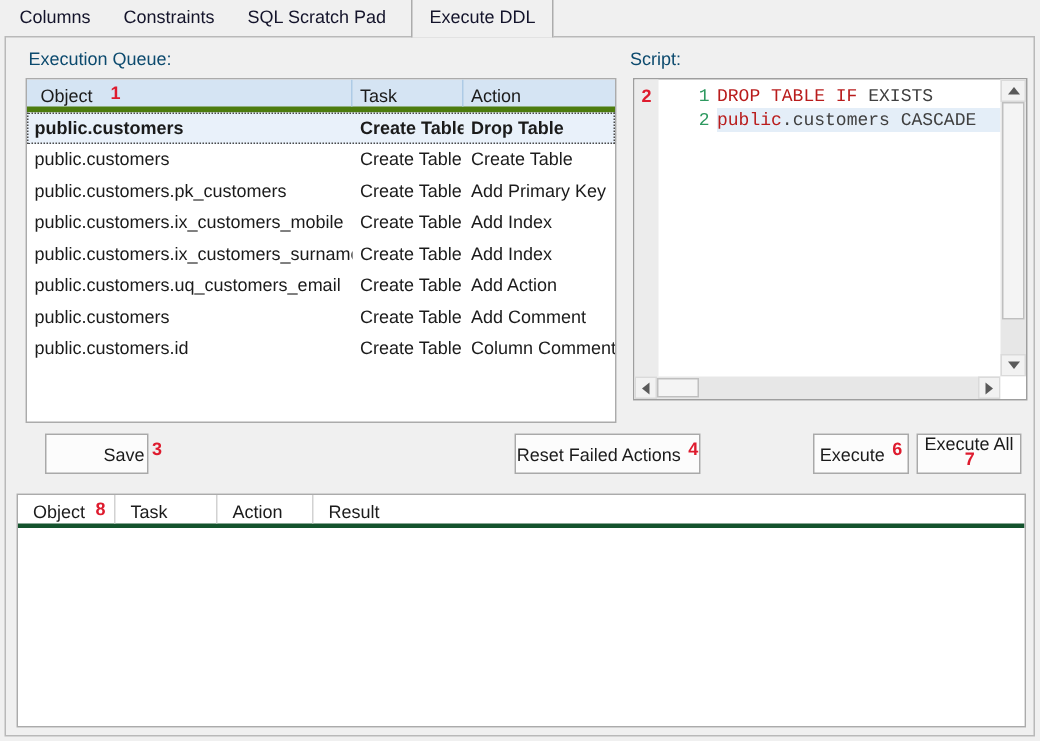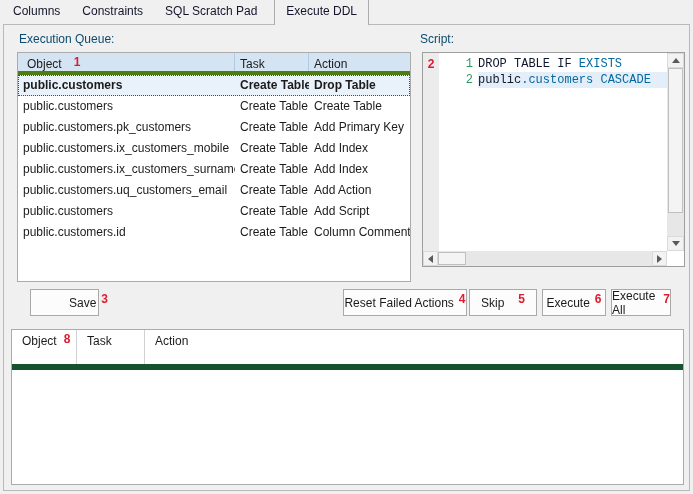--- a/index.html
+++ b/index.html
@@ -39,22 +39,22 @@
   .script{position:absolute;left:418px;top:27px;width:263px;height:215px;
     background:#FFF;border:1px solid #9E9E9E;box-sizing:border-box;
     font-family:"Liberation Mono",monospace;font-size:12px;}
   .gutter{position:absolute;left:0;top:0;bottom:15px;width:16px;background:#ECECEC;text-align:center;}
   .gutter .annot{display:inline-block;margin:4px 0 0 0;top:0;font-family:"Liberation Sans",sans-serif;}
   .code-area{position:absolute;left:16px;top:0;right:17px;bottom:15px;overflow:hidden;padding-top:3px;}
   .code-line{display:flex;height:16px;line-height:16px;white-space:pre;}
   .code-line .lnum{flex:none;width:34px;text-align:right;color:#2E9960;margin-right:5px;}
   .code-line .code{flex:1;}
   .code-line .code.current{background:#E4EEF8;}
-  .tok-kw{color:#0f172a;}
-  .tok-pl{color:#0369a1;}
+  .tok-kw{color:#b91c1c;}
+  .tok-pl{color:#404040;}
   
   .vsb{position:absolute;right:0;top:0;bottom:15px;width:17px;background:#E7E7E7;}
   .hsb{position:absolute;left:0;right:17px;bottom:0;height:15px;background:#E7E7E7;}
   .corner{position:absolute;right:0;bottom:0;width:17px;height:15px;background:#FFF;}
   .sb-btn{position:absolute;background:#F2F2F2;border:1px solid #DADADA;box-sizing:border-box;
     display:flex;align-items:center;justify-content:center;}
   .vsb .sb-btn{left:0;width:17px;height:15px;}
   .vsb .up{top:0;} .vsb .down{top:183px;}
   .hsb .sb-btn{top:0;height:15px;width:15px;}
   .hsb .left{left:0;} .hsb .right{right:0;}
@@ -68,27 +68,27 @@
   .tri-right{width:0;height:0;border-top:4px solid transparent;border-bottom:4px solid transparent;border-left:5px solid #5A5A5A;}
   
   .btn{position:absolute;top:264px;height:27px;background:#FCFCFC;border:1px solid #A9A9A9;
     box-sizing:border-box;display:flex;align-items:center;justify-content:center;
     font-size:12px;color:#1B1B1B;cursor:default;}
   #btn-save{left:26px;width:69px;padding-left:48px;}
   #btn-reset{left:339px;width:124px;}
   #btn-skip{left:465px;width:68px;}
   #btn-skip .annot{margin-left:14px;}
   #btn-execute{left:538px;width:64px;}
-  #btn-execute-all{left:607px;width:60px;}
+  #btn-execute-all{left:607px;width:70px;flex-direction:column;}
   #btn-execute-all .annot{margin-left:1px;}
   
   .results{position:absolute;left:7px;top:304px;width:673px;height:156px;
     background:#FFF;border:1px solid #ABABAB;box-sizing:border-box;overflow:hidden;}
-  .r-header{display:grid;grid-template-columns:65px 68px 64px 1fr;height:40px;
-    border-bottom:6px solid #14532d;box-sizing:border-box;}
+  .r-header{display:grid;grid-template-columns:65px 68px 64px 1fr;height:22px;
+    border-bottom:3px solid #14532d;box-sizing:border-box;}
   .r-header .hcell{padding:4px 0 0 10px;border-right:1px solid #D2D2D2;box-sizing:border-box;white-space:nowrap;}
   .r-header .hcell:last-child{border-right:none;}
   .r-header .annot{top:-2px;margin-left:7px;}
   .r-body{height:132px;background:#FFF;}
 </style>
 </head>
 <body>
 
 <div class="tabbar">
     <div class="tab">Columns</div>
@@ -137,21 +137,21 @@
           <div class="cell">Add Index</div>
         </div>
         <div class="q-row">
           <div class="cell">public.customers.uq_customers_email</div>
           <div class="cell">Create Table</div>
           <div class="cell">Add Action</div>
         </div>
         <div class="q-row">
           <div class="cell">public.customers</div>
           <div class="cell">Create Table</div>
-          <div class="cell">Add Script</div>
+          <div class="cell">Add Comment</div>
         </div>
         <div class="q-row">
           <div class="cell">public.customers.id</div>
           <div class="cell">Create Table</div>
           <div class="cell">Column Comment</div>
         </div>
       </div>
   </div>
 
   <div class="script">
@@ -183,38 +183,35 @@
     <div class="corner"></div>
   </div>
 
   <div class="btn" id="btn-save">
     <span>Save</span>
       <span class="annot">3</span>
   </div>
   <div class="btn" id="btn-reset">
     <span>Reset Failed Actions</span>
       <span class="annot">4</span>
-  </div>
-  <div class="btn" id="btn-skip">
-    <span>Skip</span>
-      <span class="annot">5</span>
   </div>
   <div class="btn" id="btn-execute">
     <span>Execute</span>
       <span class="annot">6</span>
   </div>
   <div class="btn" id="btn-execute-all">
     <span>Execute All</span>
       <span class="annot">7</span>
   </div>
 
   <div class="results">
     <div class="r-header">
       <div class="hcell">
         <span>Object</span><span class="annot">8</span>
       </div>
       <div class="hcell">Task</div>
       <div class="hcell">Action</div>
+      <div class="hcell">Result</div>
     </div>
     <div class="r-body"></div>
   </div>
 
 </div>
 
 </body></html>

